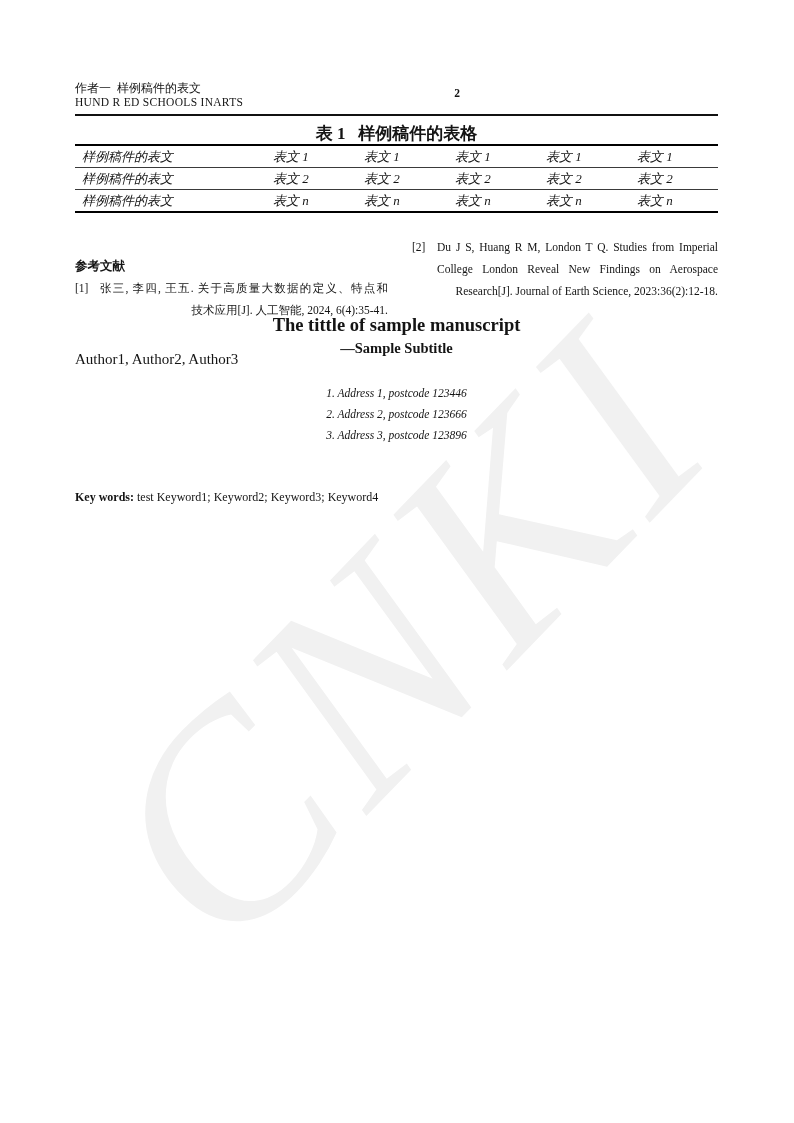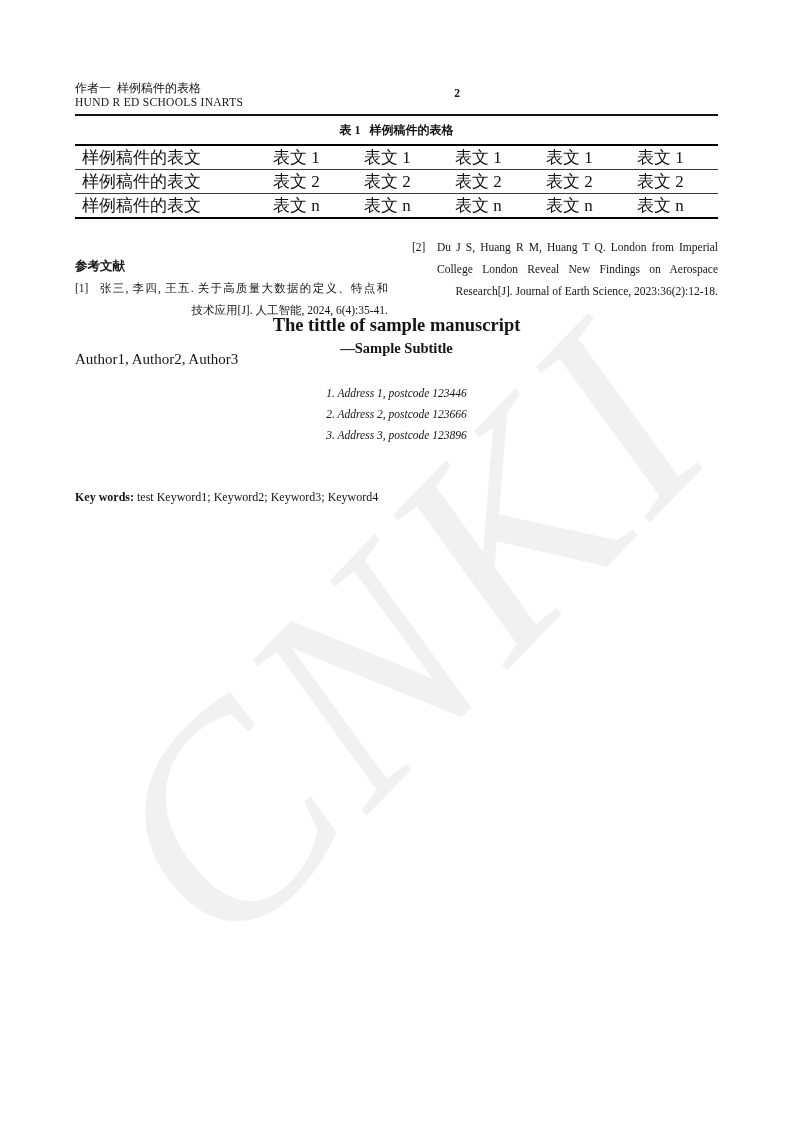--- a/index.html
+++ b/index.html
@@ -20,26 +20,27 @@
   .content > * { position:absolute; }
   .prewrap { white-space:pre-wrap; }
 
   
   .hdr-cn   { left:75px;  top:80px;  font-size:12px; }
   .hdr-en   { left:75px;  top:96px;  font-size:11.5px; letter-spacing:0.3px; }
   .hdr-page { left:417px; top:87px;  width:80px; text-align:center; font-weight:bold; font-size:11.5px; }
   .hdr-rule { left:75px;  top:114px; width:643px; height:2px; background:#111; }
 
   
-  .tbl-caption { left:75px; top:122px; width:643px; text-align:center; font-weight:bold; font-size:12px; }
+  .tbl-caption { left:75px; top:122px; width:643px; text-align:center; font-weight:bold; font-size:17px; }
   .sample-table {
     left:75px; top:144px; width:643px;
     border-collapse:collapse; table-layout:fixed;
     border-top:2.5px solid #000; border-bottom:2.5px solid #000;
-    font-size:17px;
+    font-size:13px;
+    font-style:italic;
   }
   .sample-table td { height:21px; padding:0 0 0 10px; overflow:hidden; white-space:nowrap; }
   .sample-table td.c0 { padding-left:7px; }
   .sample-table tr.inner td { border-bottom:0.8px solid #3a3a3a; }
 
   
   .refs { left:75px; top:236px; width:643px; height:82px; }
   .refs-left  { position:absolute; left:0;    top:0; width:313px; }
   .refs-right { position:absolute; left:337px; top:0; width:306px; }
   .refs-heading { margin:19px 0 0 0; font-weight:bold; font-size:12.5px; line-height:22px; }
@@ -63,21 +64,21 @@
 </style>
 </head>
 <body>
 
 <div class="page">
 
   <div class="watermark">CNKI</div>
 
   <div class="content">
 
-    <div class="hdr-cn prewrap">作者一  样例稿件的表格</div>
+    <div class="hdr-cn prewrap">作者一  样例稿件的表文</div>
     <div class="hdr-en">HUND R ED SCHOOLS INARTS</div>
     <div class="hdr-page">2</div>
     <div class="hdr-rule"></div>
 
     <div class="tbl-caption prewrap">表 1   样例稿件的表格</div>
 
     <table class="sample-table">
       <colgroup>
         <col style="width:188px">
           <col style="width:91px">
@@ -119,21 +120,21 @@
         <div class="refs-heading">参考文献</div>
         <div class="ref">
           <span class="ref-marker">[1]</span>
           <div class="jline">张三, 李四, 王五. 关于高质量大数据的定义、特点和</div>
           <div class="lline">技术应用[J]. 人工智能, 2024, 6(4):35-41.</div>
         </div>
       </div>
       <div class="refs-right">
         <div class="ref">
           <span class="ref-marker">[2]</span>
-          <div class="jline">Du J S, Huang R M, Huang T Q. London from Imperial</div>
+          <div class="jline">Du J S, Huang R M, London T Q. Studies from Imperial</div>
           <div class="jline">College London Reveal New Findings on Aerospace</div>
           <div class="lline">Research[J]. Journal of Earth Science, 2023:36(2):12-18.</div>
         </div>
       </div>
     </div>
 
     <div class="title">The tittle of sample manuscript</div>
     <div class="subtitle">—Sample Subtitle</div>
     <div class="authors">Author1, Author2, Author3</div>
     <div class="addresses">

